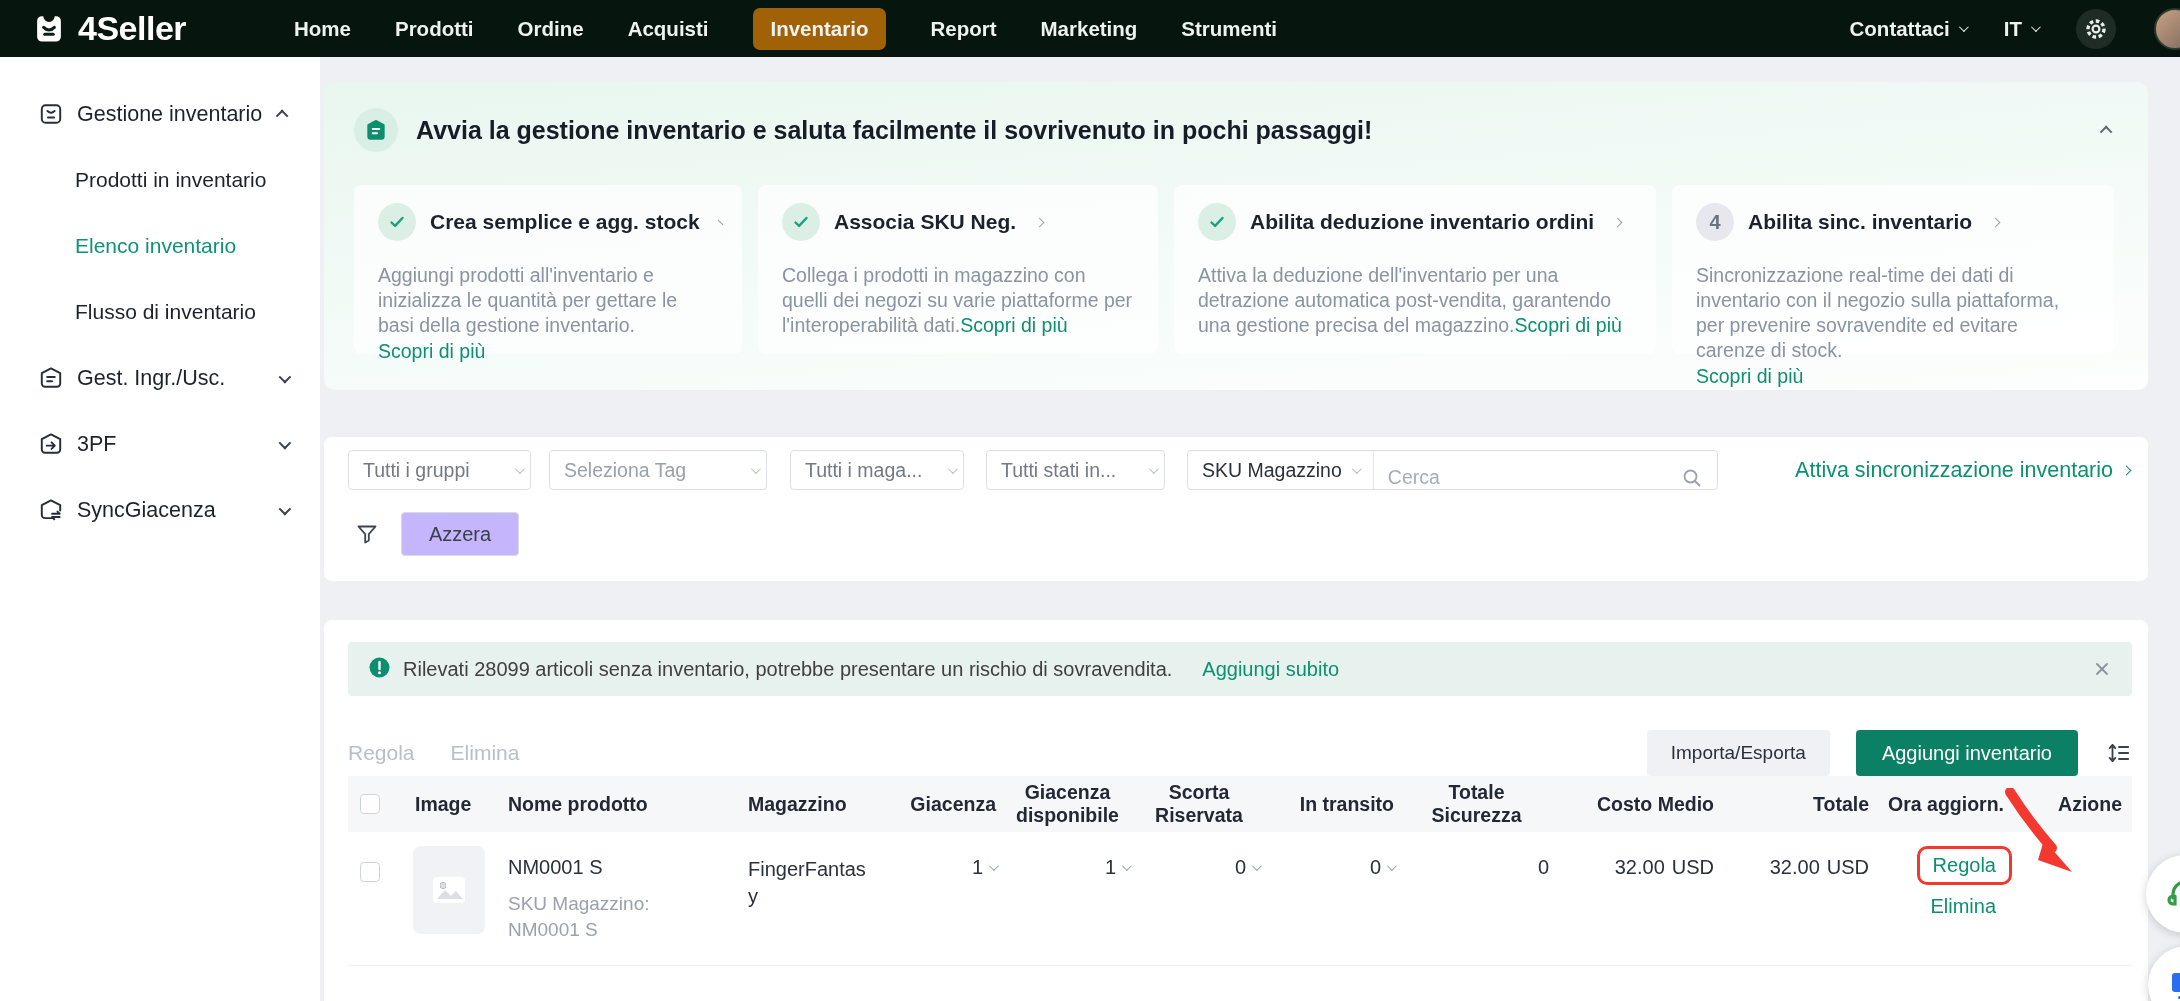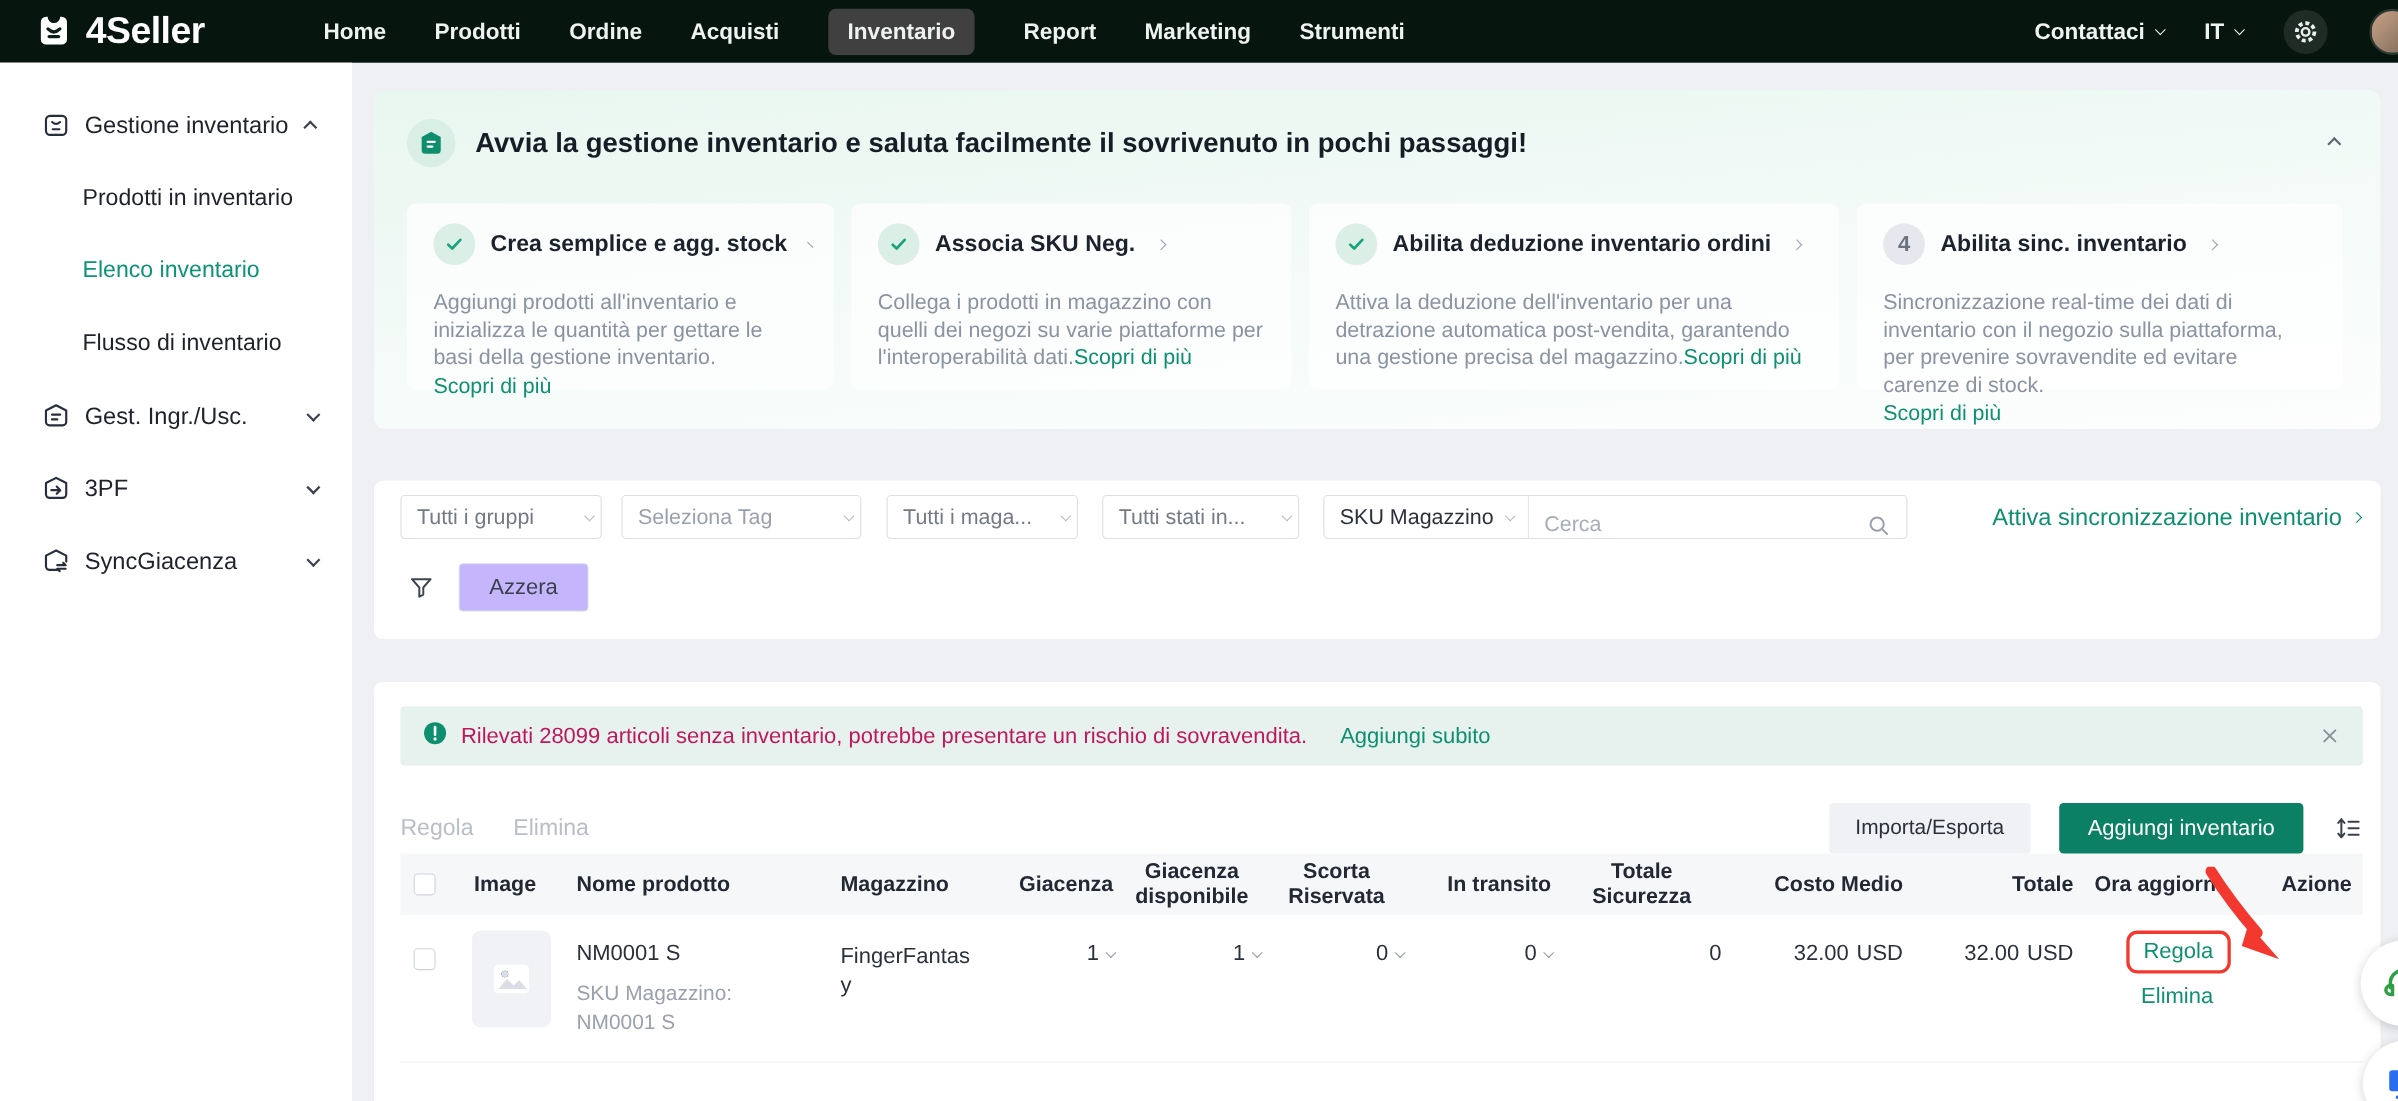--- a/index.html
+++ b/index.html
@@ -6,21 +6,21 @@
   html,body { width:2180px; height:1001px; overflow:hidden;
     font-family:"Liberation Sans","DejaVu Sans",sans-serif; background:#eef0f4; color:#20262f; }
 
   
   .navbar { position:absolute; left:0; top:0; width:2180px; height:57px; background:#06150e;
     display:flex; align-items:center; padding:0 0 0 30px; }
   .brand { display:flex; align-items:center; gap:10px; width:250px; }
   .brand-name { color:#fff; font-size:34px; font-weight:800; letter-spacing:-0.5px; }
   .nav-items { display:flex; align-items:center; gap:44px; margin-left:14px; }
   .nav-item { color:#eef2f0; font-size:20.5px; font-weight:600; cursor:pointer; white-space:nowrap; }
-  .nav-item.active { background:#404040; padding:9px 18px; border-radius:7px; }
+  .nav-item.active { background:#a16207; padding:9px 18px; border-radius:7px; }
   .nav-right { margin-left:auto; display:flex; align-items:center; gap:38px; padding-right:0; }
   .nav-drop { color:#eef2f0; font-size:20.5px; font-weight:600; display:flex; align-items:center; gap:9px; cursor:pointer; white-space:nowrap; }
   .gear-wrap { width:40px; height:40px; border-radius:50%; background:rgba(255,255,255,0.10);
     display:flex; align-items:center; justify-content:center; cursor:pointer; }
   .avatar { width:42px; height:42px; border-radius:50%; margin-right:-16px;
     background:linear-gradient(135deg,#c9a183,#7b6a5c); border:2px solid #2a3a33; }
 
   .chev { display:inline-block; width:9px; height:9px; border-right:2px solid currentColor;
     border-bottom:2px solid currentColor; transform:rotate(45deg) translateY(-2px); }
   .chev.up { transform:rotate(-135deg) translateY(-2px); }
@@ -32,21 +32,21 @@
   .side-row { height:66px; display:flex; align-items:center; padding:0 28px 0 38px; cursor:pointer;
     font-size:21.5px; font-weight:500; color:#1d222b; }
   .side-row .icon { width:26px; height:26px; margin-right:13px; flex:0 0 auto; }
   .side-row .lbl { flex:1; }
   .side-row .chev { color:#3a414d; margin-right:4px; }
   .side-child { height:66px; display:flex; align-items:center; padding-left:75px; cursor:pointer;
     font-size:21px; color:#1d222b; }
   .side-child.active { color:#0d9478; }
 
   
-  .main { position:absolute; left:320px; top:57px; width:1860px; height:944px; }
+  .main { position:absolute; left:304px; top:57px; width:1860px; height:944px; }
 
   
   .banner { position:absolute; left:20px; top:25px; width:1824px; height:308px; border-radius:10px;
     background:linear-gradient(175deg,#e9f6f0 0%,#f4fbf8 55%,#fdfefd 100%); padding:26px 30px 0 30px; }
   .banner-head { display:flex; align-items:center; gap:18px; height:44px; }
   .banner-badge { width:44px; height:44px; border-radius:50%; background:#d9efe6;
     display:flex; align-items:center; justify-content:center; }
   .banner-title { font-size:25px; font-weight:700; color:#161d27; }
   .banner-collapse { margin-left:auto; color:#5f6774; cursor:pointer; padding-right:6px; }
   .steps { display:flex; gap:16px; margin-top:33px; height:169px; }
@@ -85,21 +85,21 @@
   .filter-row2 { display:flex; align-items:center; margin-top:22px; height:44px; }
   .funnel-wrap { margin-left:7px; cursor:pointer; display:flex; }
   .clear-btn { margin-left:22px; width:118px; height:44px; border:1px solid #d8dbe2; border-radius:4px;
     background:#c4b5fd; font-size:20px; color:#3a414d; cursor:pointer; font-family:inherit; }
 
   
   .table-card { position:absolute; left:20px; top:563px; width:1824px; height:381px; background:#fff;
     border-radius:8px 8px 0 0; padding:22px 16px 0 24px; }
   .alert-bar { height:54px; background:#e7f1ed; border-radius:4px; display:flex; align-items:center;
     padding:0 20px; }
-  .alert-text { font-size:20px; color:#be185d; margin-left:12px; }
+  .alert-text { font-size:20px; color:#404040; margin-left:12px; }
   .alert-link { font-size:20px; margin-left:30px; }
   .alert-close { margin-left:auto; cursor:pointer; display:flex; }
   .toolbar { display:flex; align-items:center; margin-top:34px; height:46px; }
   .tool-dis { font-size:21px; color:#b9bec7; cursor:default; }
   .tool-dis + .tool-dis { margin-left:36px; }
   .btn-gray { margin-left:auto; height:46px; padding:0 24px; background:#eff1f4; border:none; border-radius:4px;
     font-size:19px; color:#2b313b; cursor:pointer; font-family:inherit; }
   .btn-green { margin-left:26px; height:46px; padding:0 26px; background:#0c8064; border:none; border-radius:4px;
     font-size:20px; color:#fff; cursor:pointer; font-family:inherit; }
   .cols-icon-wrap { margin-left:28px; cursor:pointer; display:flex; }

